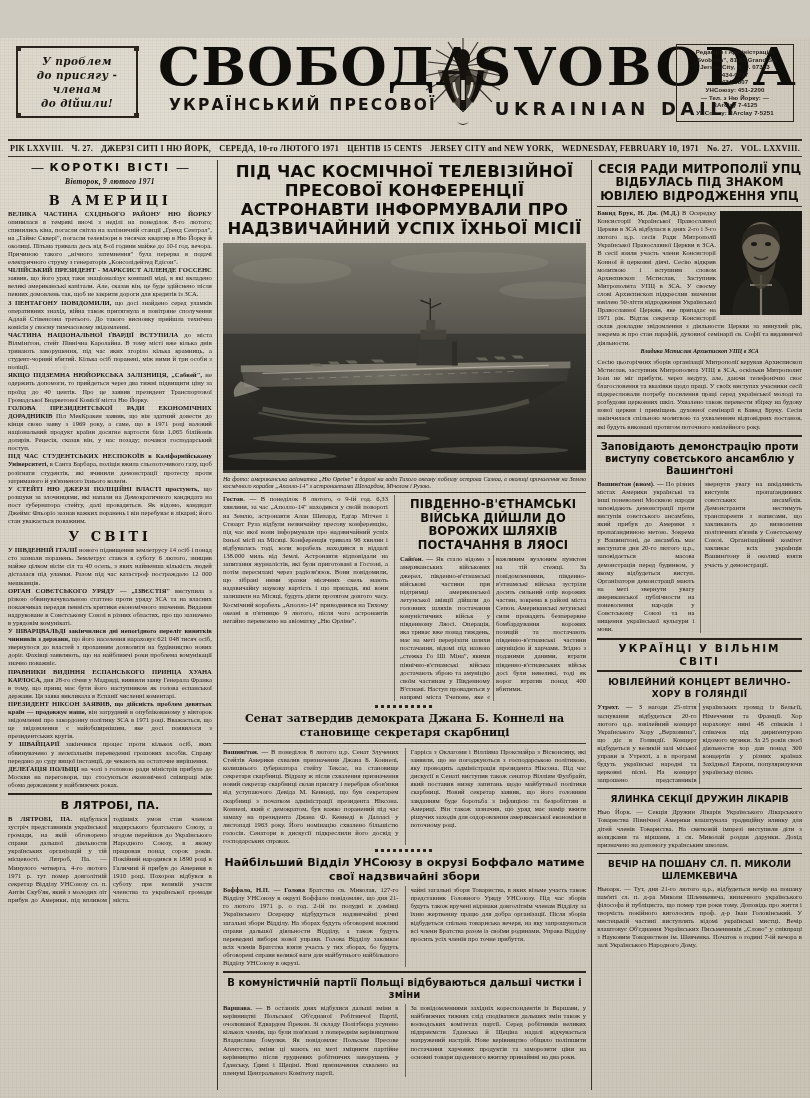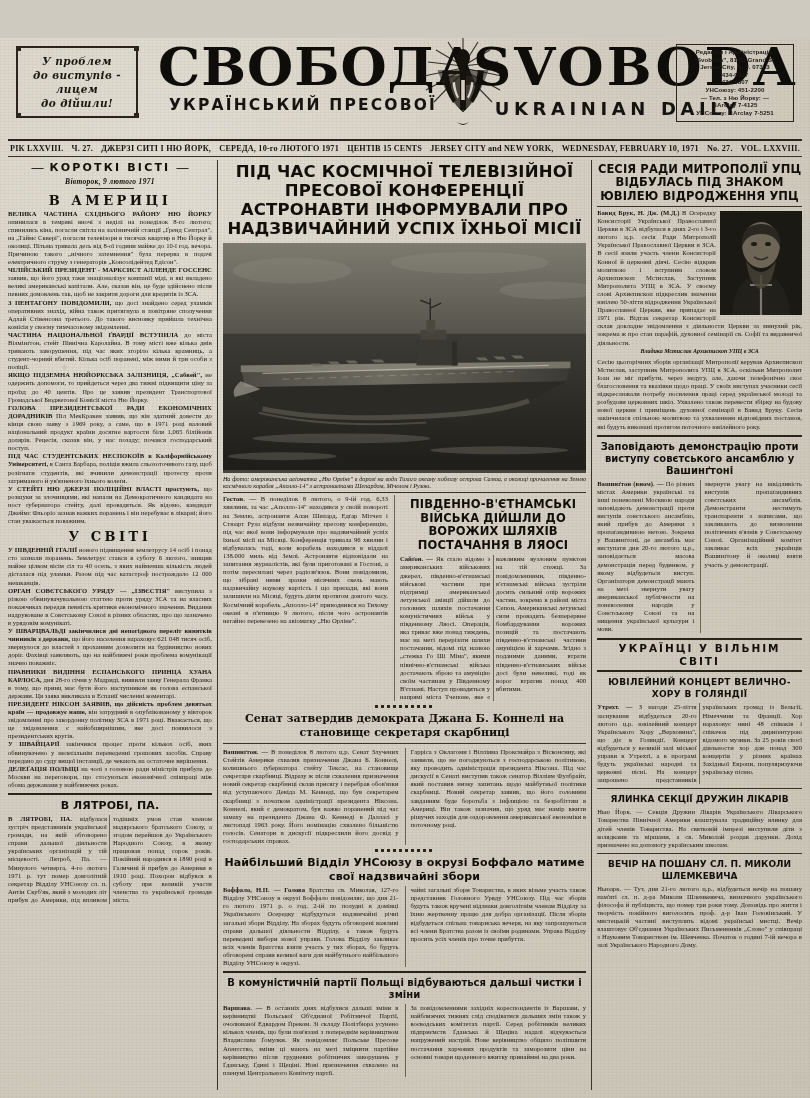--- a/index.html
+++ b/index.html
@@ -175,22 +175,22 @@
 </head>
 <body>
 
 <div class="page">
   <div class="grain"></div>
 
   <div class="masthead">
 
     <div class="slogan-box">
       <div class="slogan-line">У проблем</div>
-      <div class="slogan-line">до виступів -</div>
-      <div class="slogan-line">лицем</div>
+      <div class="slogan-line">до присягу -</div>
+      <div class="slogan-line">членам</div>
       <div class="slogan-line">до дійшли!</div>
     </div>
 
     <div class="title-left">
       <div class="t-svoboda">СВОБОДА</div>
       <div class="t-sub-ua">УКРАЇНСЬКИЙ ПРЕСОВОЇ</div>
     </div>
 
     <div class="emblem">
       <svg viewBox="0 0 110 96" width="110" height="96">

